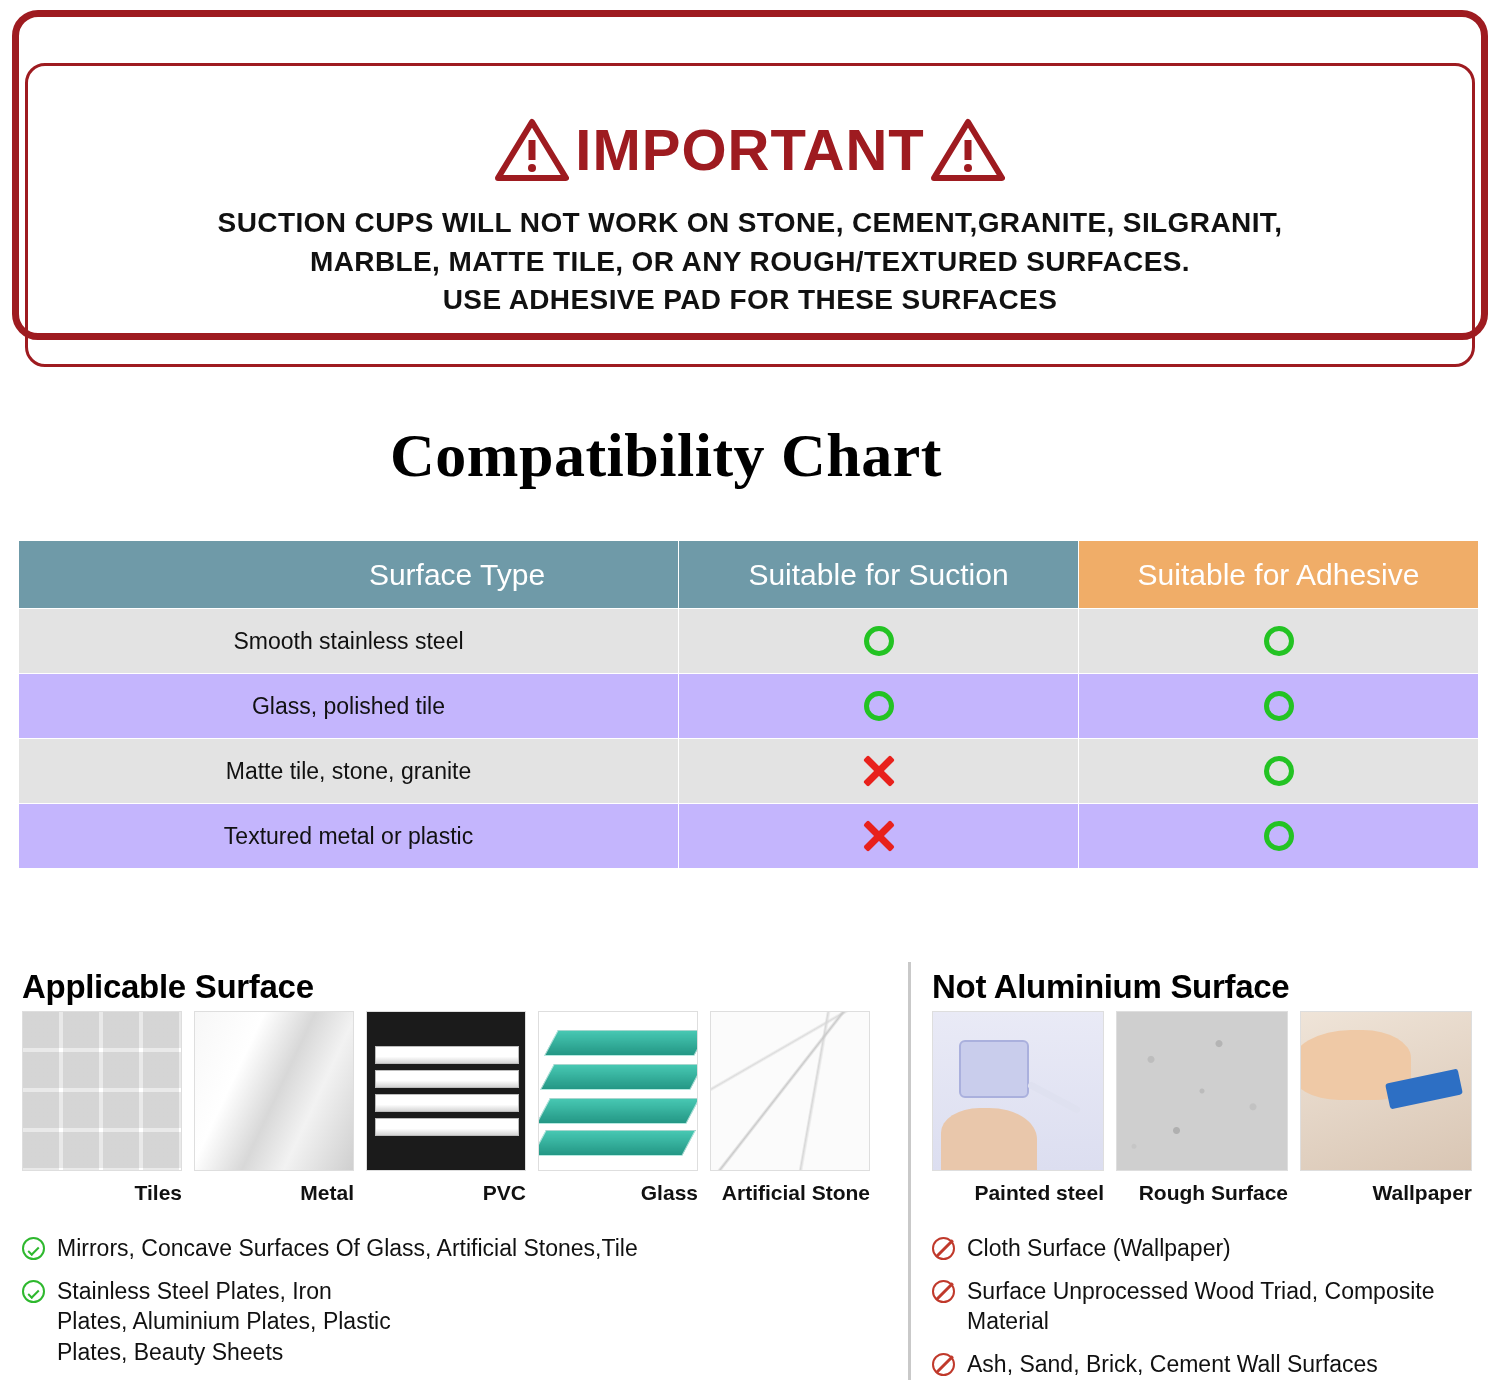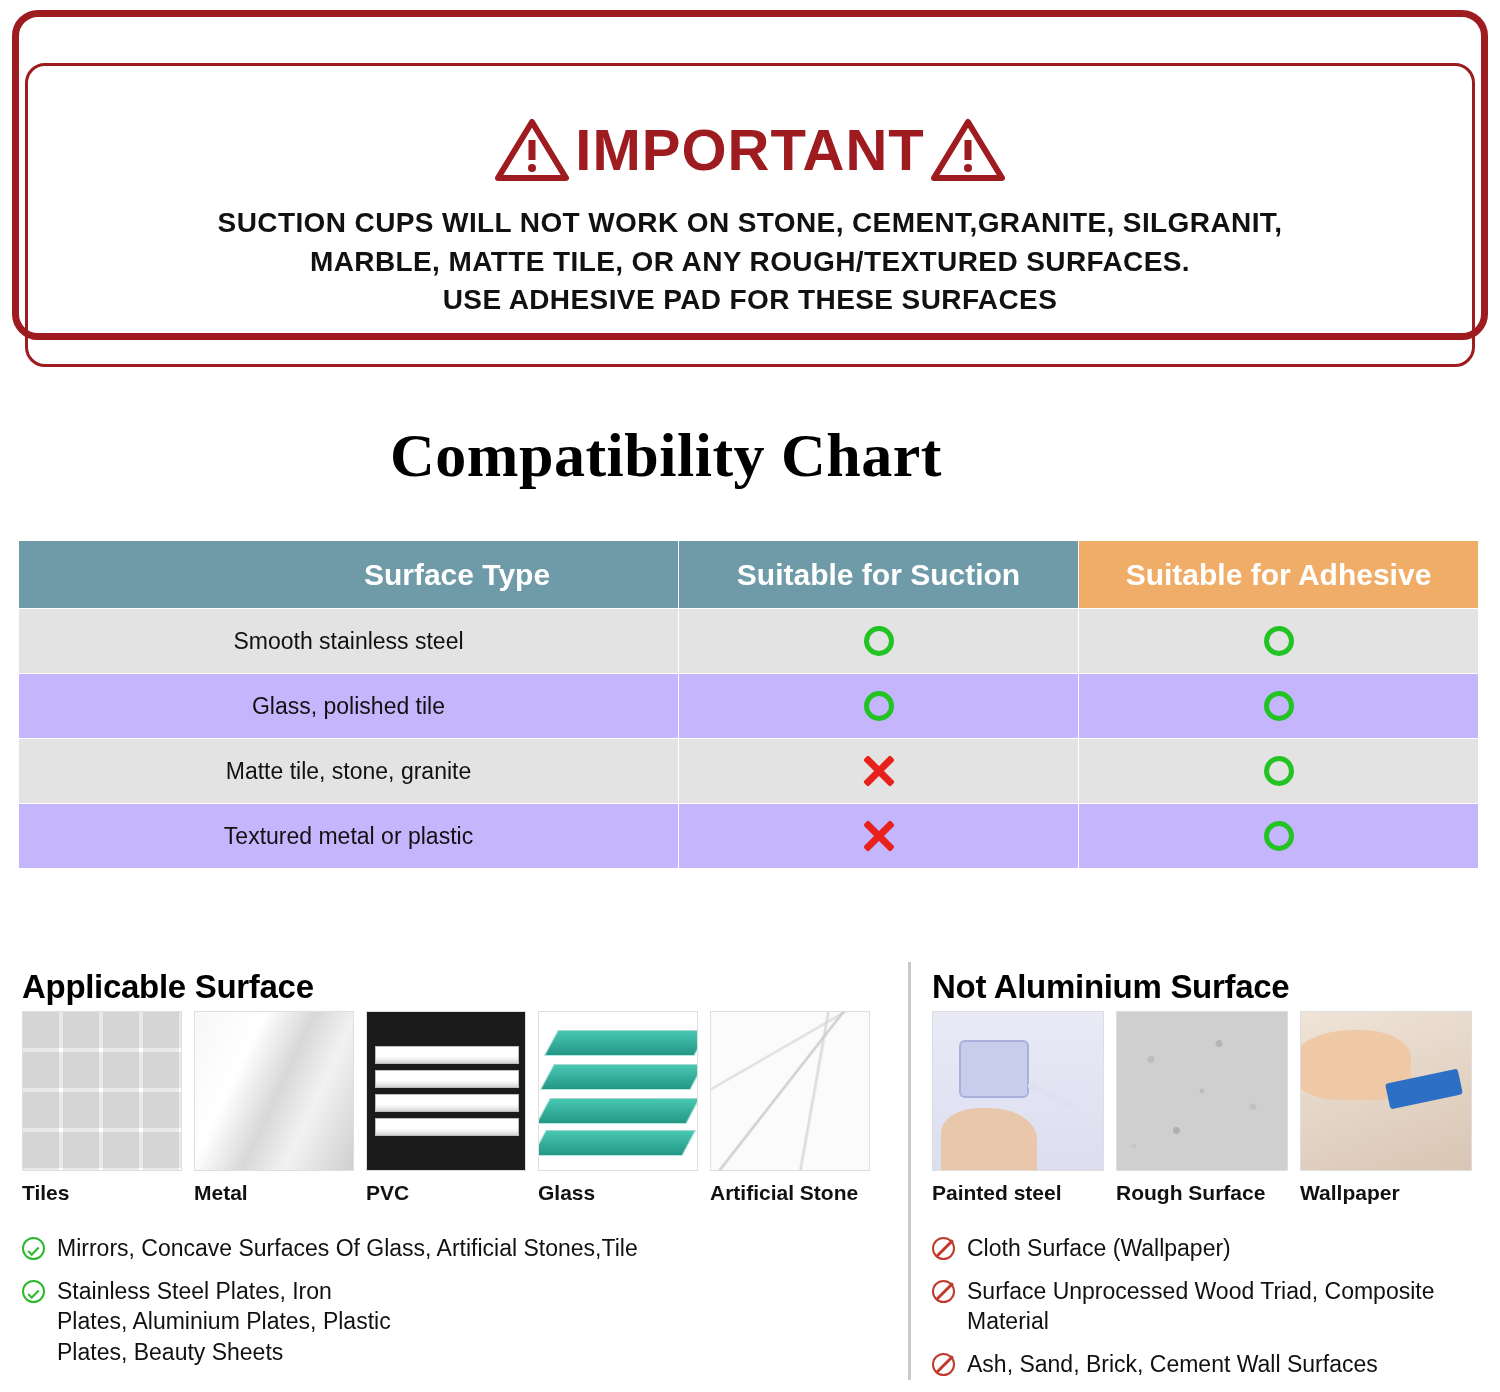--- a/index.html
+++ b/index.html
@@ -58,21 +58,21 @@
   }
   table.compat {
     position: absolute; left: 18px; top: 540px; width: 1460px;
     border-collapse: collapse;
     table-layout: fixed;
   }
   table.compat th {
     height: 68px;
     color: #fff;
     font-size: 30px;
-    font-weight: bold;
+    font-weight: normal;
     text-align: center;
     border: 1px solid #ffffff;
   }
   th.c0 { background: #6f9aa8; width: 660px; text-align: left; padding-left: 218px; }
   th.c1 { background: #6f9aa8; width: 400px; }
   th.c2 { background: #f0ad68; width: 400px; }
   table.compat td {
     height: 65px;
     font-size: 23px;
     text-align: center;
@@ -110,21 +110,21 @@
     font-size: 33px; font-weight: bold; color: #000;
     letter-spacing: -0.3px; margin-bottom: 5px;
   }
   .thumbs { display: flex; gap: 12px; }
   .thumb { width: 160px; }
   .thumb .pic {
     width: 160px; height: 160px; border: 1px solid #dedede; overflow: hidden;
     position: relative; background: #fff;
   }
   .thumb .cap {
-    margin-top: 10px; text-align: left; font-size: 21px; font-weight: bold; color: #111;
+    margin-top: 10px; text-align: right; font-size: 21px; font-weight: bold; color: #111;
   }
   .thumbs-right .thumb { width: 172px; }
   .thumbs-right .pic { width: 172px; height: 160px; }
 
   
   .tiles-art {
     width: 100%; height: 100%;
     background:
       repeating-linear-gradient(to right, #e9e9e9 0 36px, #ffffff 36px 40px),
       repeating-linear-gradient(to bottom, #e9e9e9 0 36px, #ffffff 36px 40px);

